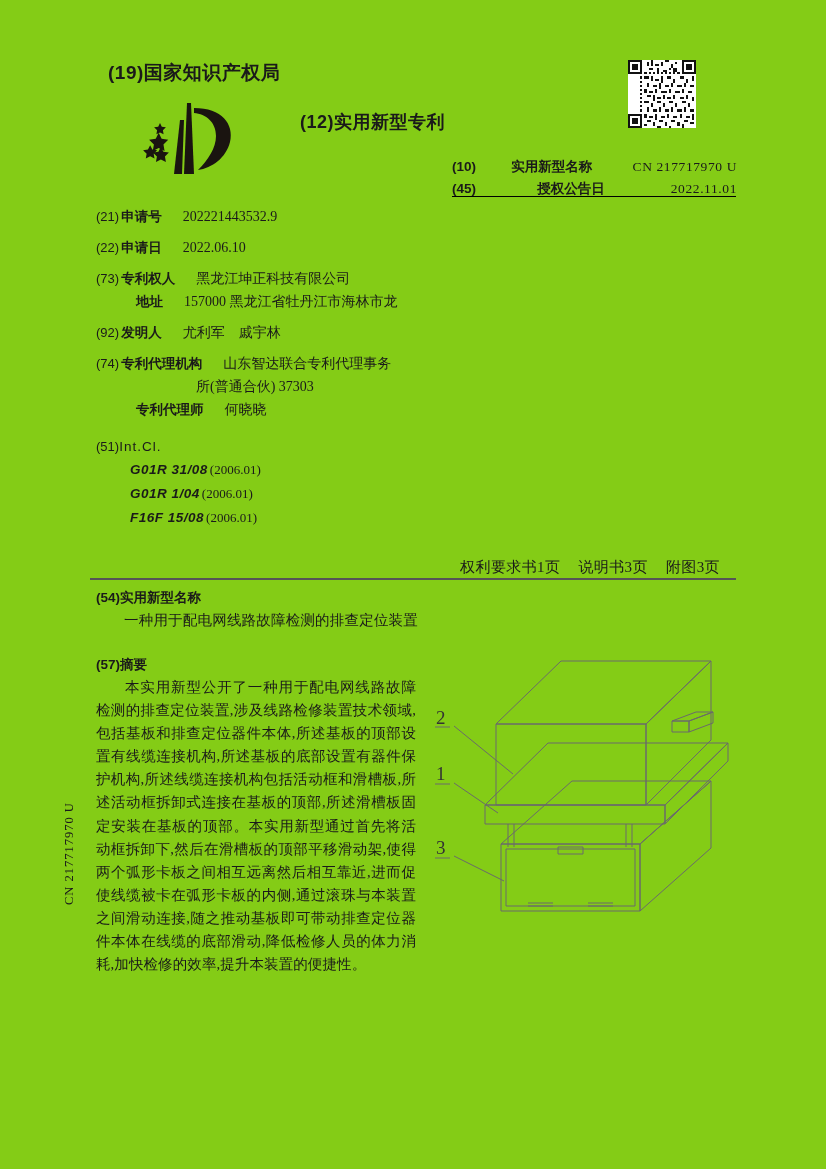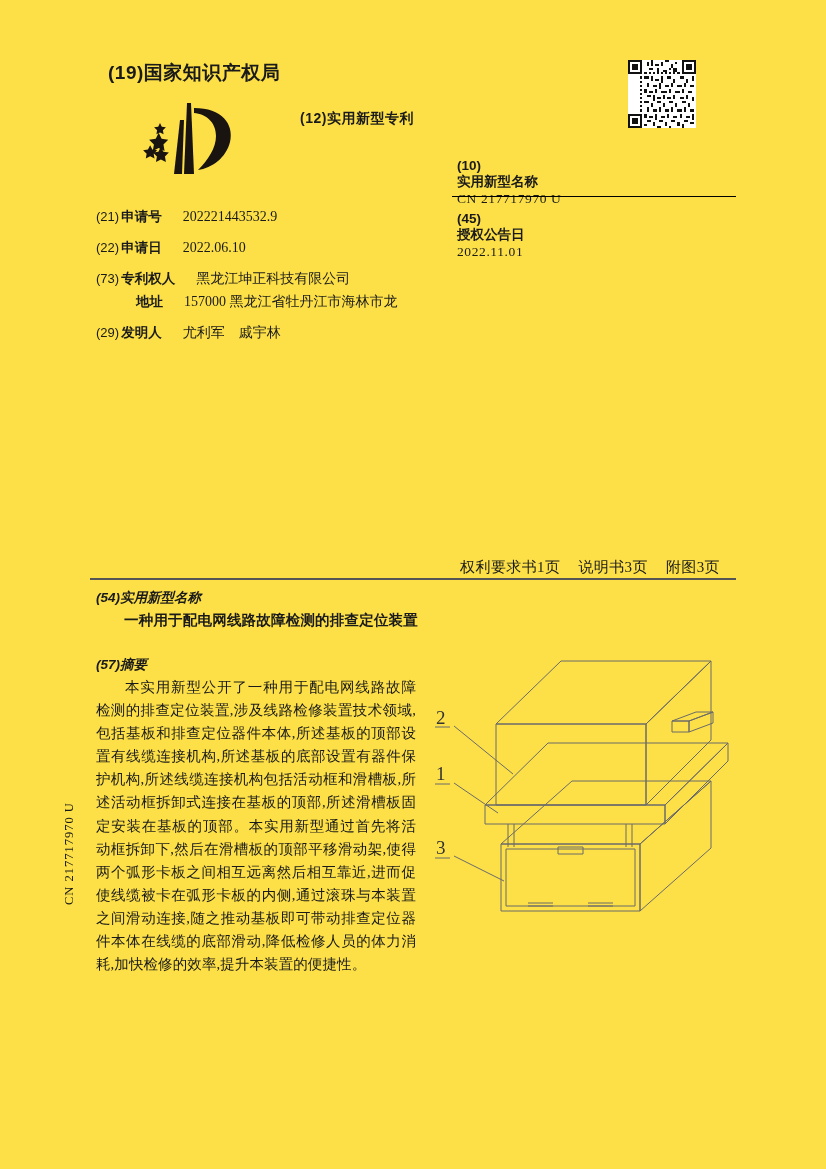--- a/index.html
+++ b/index.html
@@ -9,21 +9,21 @@
     background: #ffffff;
   }
   body {
     font-family: "Liberation Serif", "DejaVu Serif", serif;
     color: #1a1a1a;
   }
   #page {
     position: relative;
     width: 826px;
     height: 1169px;
-    background: #fde047;
+    background: #84cc16;
     overflow: hidden;
   }
 
   
   .abs { position: absolute; }
   .sans { font-family: "Liberation Sans", "DejaVu Sans", sans-serif; }
   .serif { font-family: "Liberation Serif", "DejaVu Serif", serif; }
 
   
   #office-line {
@@ -31,43 +31,42 @@
     font-size: 19px;
     font-weight: bold;
     letter-spacing: 0.5px;
   }
   #emblem {
     left: 130px; top: 100px;
     width: 112px; height: 82px;
   }
   #doc-kind {
     left: 300px; top: 110px;
-    font-size: 14px;
+    font-size: 18px;
     font-weight: bold;
     letter-spacing: 0.5px;
   }
   #qrcode {
     left: 628px; top: 60px;
     width: 68px; height: 68px;
   }
   #qrcode svg { display: block; }
 
   
   #pub-block {
     left: 452px; top: 158px;
     width: 285px;
     font-size: 13.5px;
   }
   #pub-block .row {
     display: flex;
     align-items: baseline;
-    justify-content: center;
+    justify-content: space-between;
     margin-bottom: 4px;
     white-space: nowrap;
-    flex-direction: column;
   }
   #pub-block .lbl {
     font-family: "Liberation Sans", "DejaVu Sans", sans-serif;
     font-weight: bold;
     font-size: 13.5px;
   }
   #pub-block .val {
     font-family: "Liberation Serif", "DejaVu Serif", serif;
     font-size: 13.5px;
     margin-left: 5px;
@@ -152,29 +151,27 @@
 
   
   #title-sec {
     left: 96px; top: 588px;
     width: 330px;
   }
   .sec-head {
     font-family: "Liberation Sans", "DejaVu Sans", sans-serif;
     font-weight: bold;
     font-size: 13.5px;
-    font-style: italic;
   }
   #invention-title {
     font-size: 14.5px;
     line-height: 21px;
     text-indent: 28px;
     margin-top: 3px;
     letter-spacing: 0.2px;
-    font-weight: bold;
   }
   #abstract-head {
     left: 96px; top: 655px;
   }
   #abstract-body {
     left: 96px; top: 676px;
     width: 320px;
     font-size: 14.5px;
     line-height: 23.1px;
     text-align: justify;
@@ -380,24 +377,41 @@
     <div class="field">
       <span class="code">(22)</span><span class="name">申请日</span><span class="value">2022.06.10</span>
     </div>
 
     <div class="field">
       <span class="code">(73)</span><span class="name">专利权人</span><span class="value">黑龙江坤正科技有限公司</span>
       <span class="cont indent-1"><span class="name">地址</span><span class="value">157000  黑龙江省牡丹江市海林市龙</span></span>
     </div>
 
     <div class="field">
-      <span class="code">(29)</span><span class="name">发明人</span><span class="value">尤利军　戚宇林</span>
-    </div>
-
-
+      <span class="code">(92)</span><span class="name">发明人</span><span class="value">尤利军　戚宇林</span>
+    </div>
+
+    <div class="field">
+      <span class="code">(74)</span><span class="name">专利代理机构</span><span class="value">山东智达联合专利代理事务</span>
+      <span class="cont indent-3">所(普通合伙)  37303</span>
+      <span class="cont indent-1"><span class="name">专利代理师</span><span class="value">何晓晓</span></span>
+    </div>
+
+    <div class="field" style="margin-top:14px;">
+      <span class="code">(51)</span><span id="ipc-head">Int.Cl.</span>
+      <div class="ipc-row">
+        <span class="sym">G01R  31/08</span><span class="ver">(2006.01)</span>
+      </div>
+      <div class="ipc-row">
+        <span class="sym">G01R  1/04</span><span class="ver">(2006.01)</span>
+      </div>
+      <div class="ipc-row">
+        <span class="sym">F16F  15/08</span><span class="ver">(2006.01)</span>
+      </div>
+    </div>
   </div>
 
   <div id="page-counts" class="abs"><span>权利要求书1页</span><span>说明书3页</span><span>附图3页</span></div>
   <div id="main-rule" class="abs"></div>
 
   <div id="title-sec" class="abs">
     <div><span class="sec-head">(54)</span><span class="sec-head">实用新型名称</span></div>
     <div id="invention-title">一种用于配电网线路故障检测的排查定位装置</div>
   </div>
 

